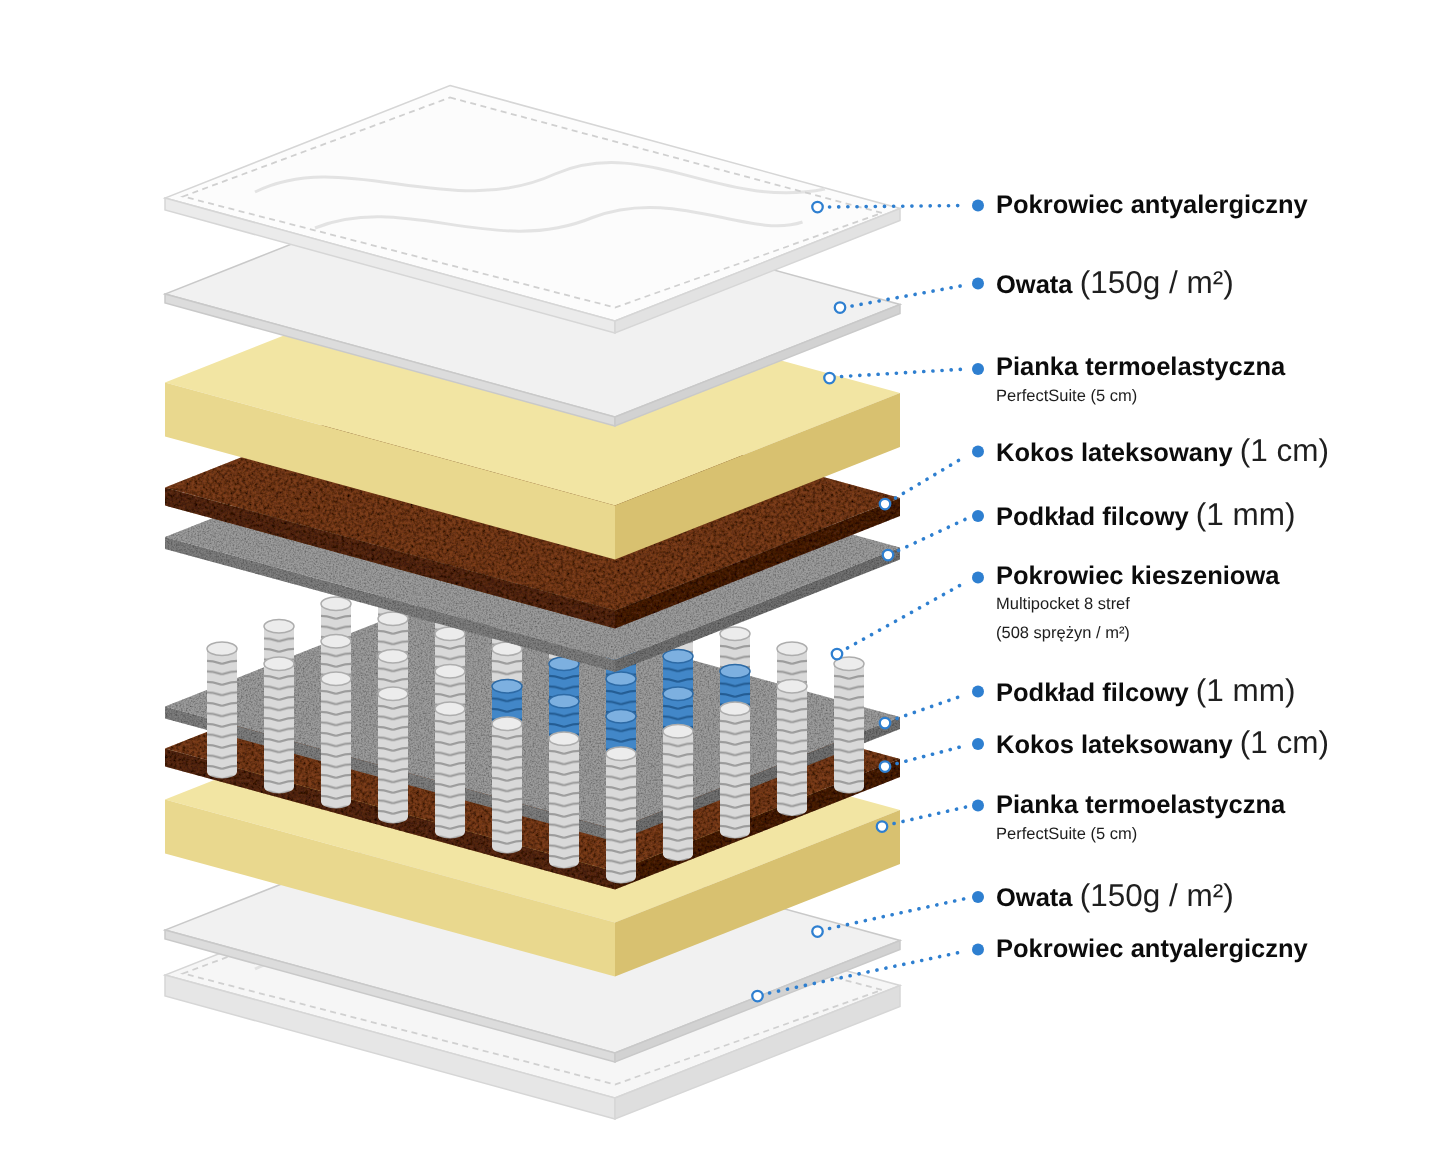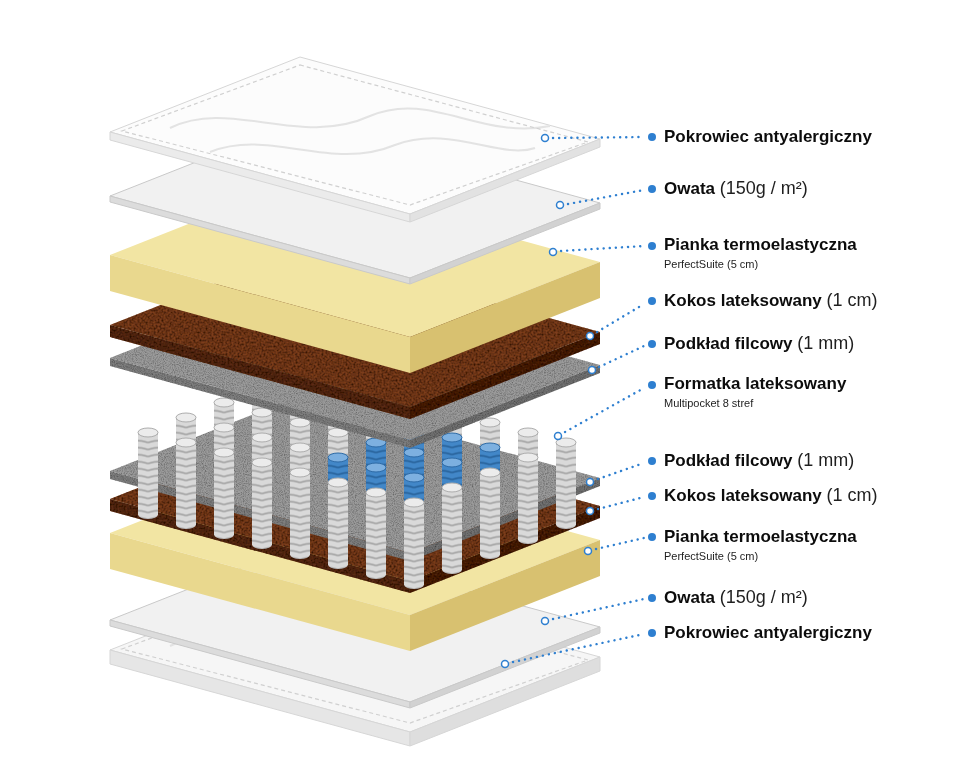--- a/index.html
+++ b/index.html
@@ -2,21 +2,21 @@
 <html><head>
 <meta charset="utf-8">
 <style>
   html,body{margin:0;padding:0;background:#fff;}
   .stage{position:relative;width:960px;height:766px;background:#ffffff;
          font-family:"Liberation Sans",sans-serif;overflow:hidden;}
   svg.diagram{position:absolute;left:0;top:0;width:960px;height:766px;}
   .label{position:absolute;left:664px;color:#0c0c0c;white-space:nowrap;}
   .line{line-height:21px;font-size:17px;}
   .b{font-weight:700;}
-  .n{font-weight:400;font-size:18px;color:#1f1f1f;}
+  .n{font-weight:400;font-size:21px;color:#1f1f1f;}
   .sub{font-weight:400;font-size:11px;line-height:19px;color:#1d1d1d;}
 </style>
 </head>
 <body>
 
 <div class="stage">
 
 <svg class="diagram" viewBox="0 0 960 766">
   <defs>
     <pattern id="coilG" width="24" height="7" patternUnits="userSpaceOnUse">
@@ -244,22 +244,23 @@
 
 <div class="label" style="top:290px">
   <div class="line"><span class="b">Kokos lateksowany</span> <span class="n">(1 cm)</span></div>
 </div>
 
 <div class="label" style="top:333px">
   <div class="line"><span class="b">Podkład filcowy</span> <span class="n">(1 mm)</span></div>
 </div>
 
 <div class="label" style="top:373px">
-  <div class="line"><span class="b">Formatka lateksowany</span></div>
+  <div class="line"><span class="b">Pokrowiec kieszeniowa</span></div>
   <div class="sub">Multipocket 8 stref</div>
+  <div class="sub">(508 sprężyn / m²)</div>
 </div>
 
 <div class="label" style="top:450px">
   <div class="line"><span class="b">Podkład filcowy</span> <span class="n">(1 mm)</span></div>
 </div>
 
 <div class="label" style="top:485px">
   <div class="line"><span class="b">Kokos lateksowany</span> <span class="n">(1 cm)</span></div>
 </div>
 

